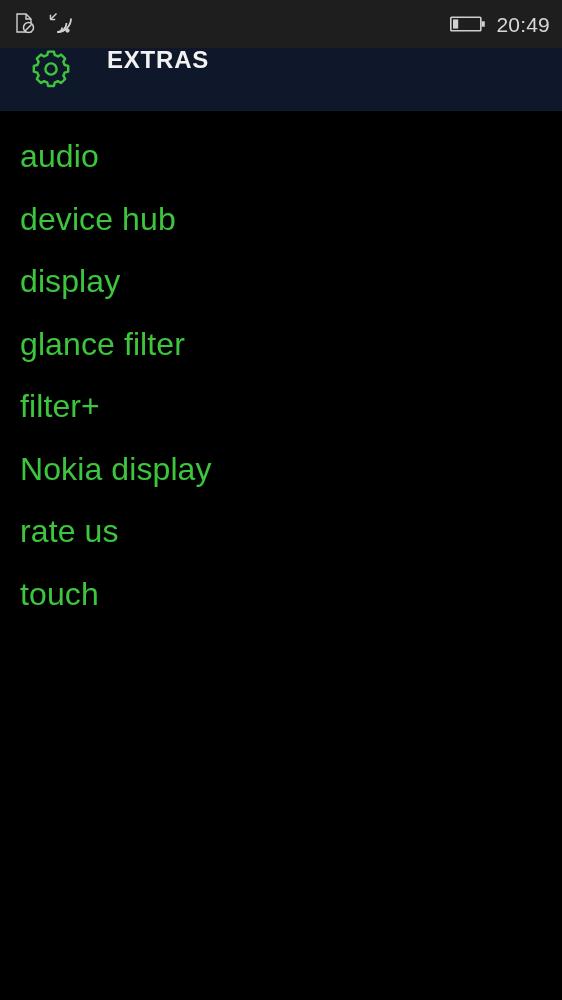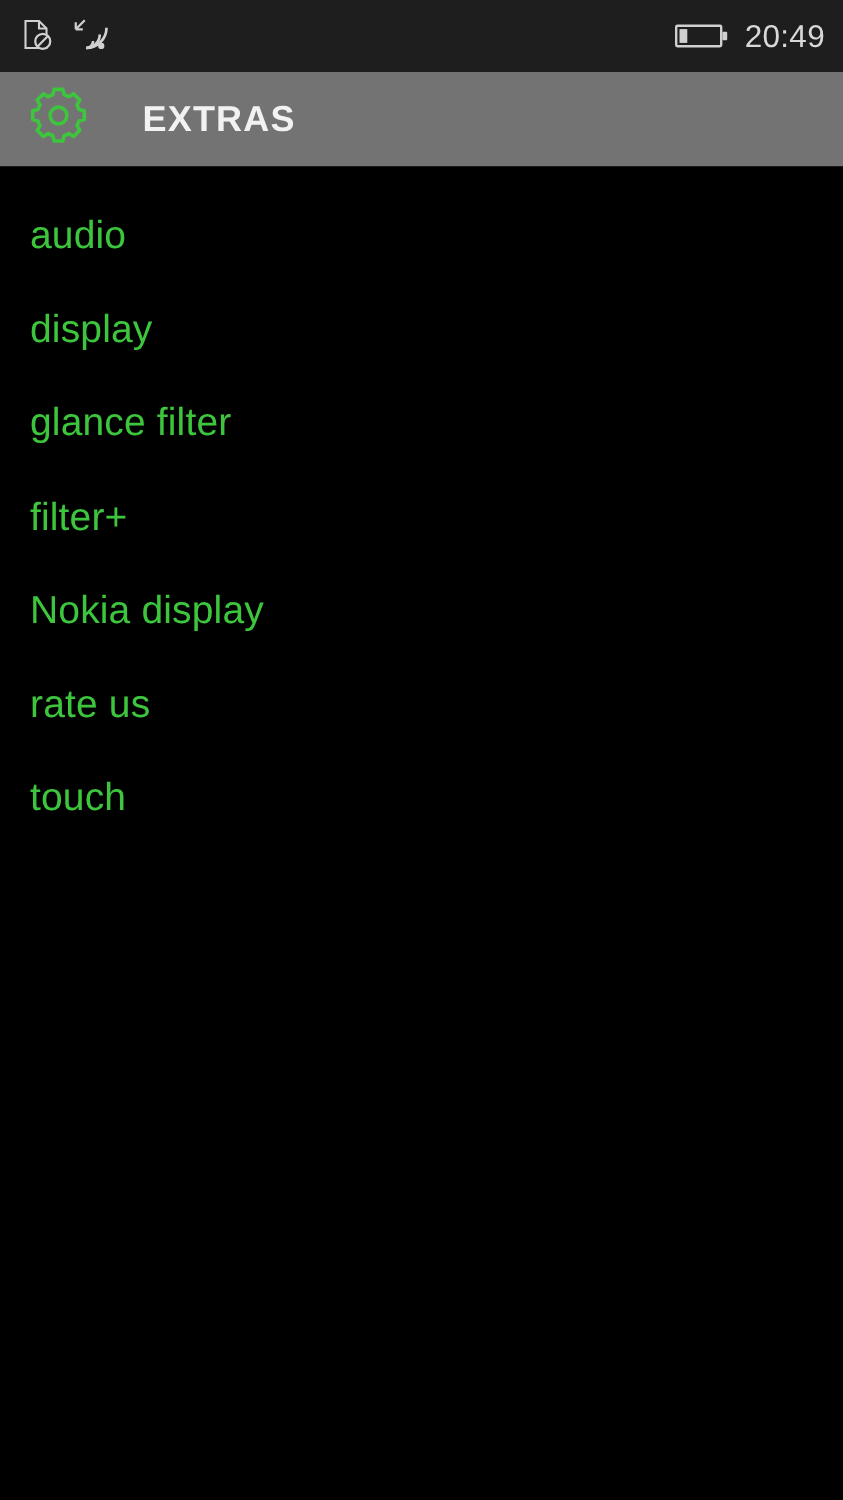--- a/index.html
+++ b/index.html
@@ -46,25 +46,24 @@
     line-height: 1;
     font-family: "Liberation Sans", sans-serif;
   }
 
   
   #app-header {
     position: absolute;
     left: 0; top: 48px;
     width: 562px;
     height: 63px;
-    background: #737373;
-    display: flex;
-    align-items: center;
-    box-sizing: border-box;
-    padding-left: 18px;
+    background: #0f172a;
+    display: flex;
+    box-sizing: border-box;
+    padding-left: 30px;
   }
   #app-gear-icon { display: block; }
   #page-title {
     color: #f2f2f2;
     font-size: 24px;
     font-weight: bold;
     letter-spacing: 0.8px;
     margin-left: 35px;
     line-height: 1;
   }
@@ -82,21 +81,21 @@
   .list-item {
     height: 62.5px;
     display: flex;
     align-items: flex-start;
     box-sizing: border-box;
     padding-left: 20px;
     cursor: pointer;
   }
   .list-item-label {
     color: #3dc63d;
-    font-size: 26px;
+    font-size: 32px;
     line-height: 30px;
     letter-spacing: 0.1px;
     white-space: nowrap;
   }
 </style>
 </head>
 <body>
 
 <div id="status-bar">
 
@@ -162,20 +161,23 @@
 
 </div>
 
 <div id="settings-list">
 
   <div class="list-item">
     <span class="list-item-label">audio</span>
   </div>
 
 
+  <div class="list-item">
+    <span class="list-item-label">device hub</span>
+  </div>
 
   <div class="list-item">
     <span class="list-item-label">display</span>
   </div>
 
 
   <div class="list-item">
     <span class="list-item-label">glance filter</span>
   </div>
 

